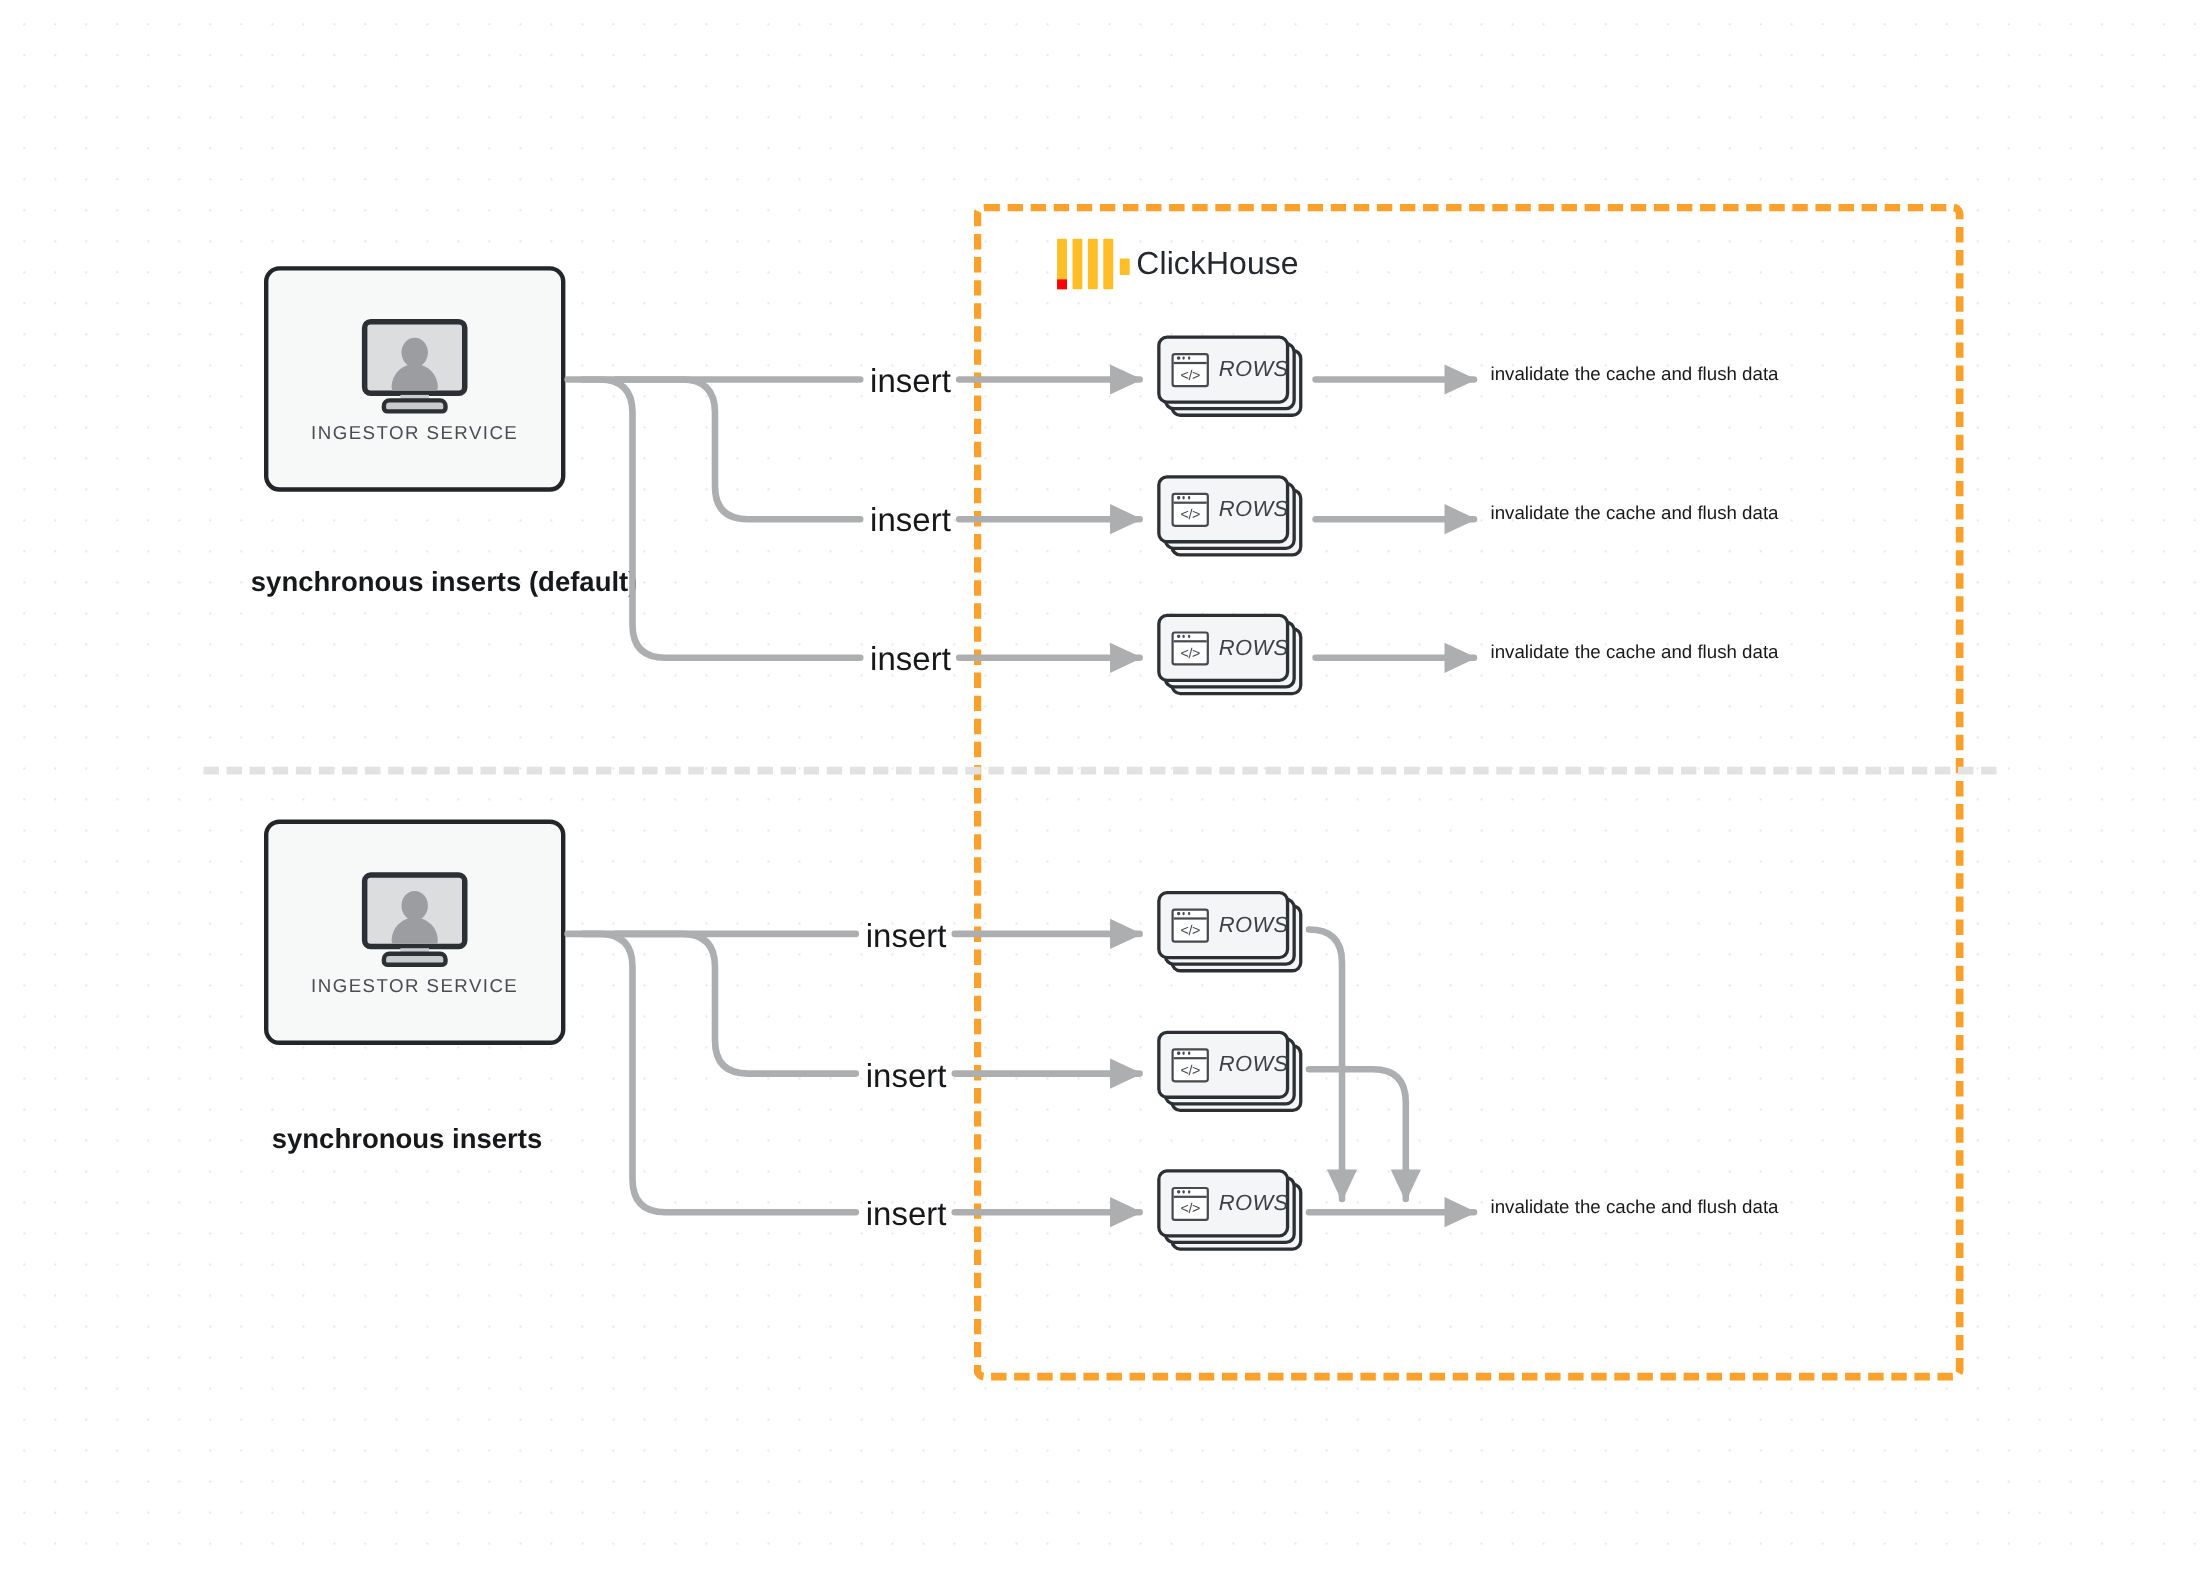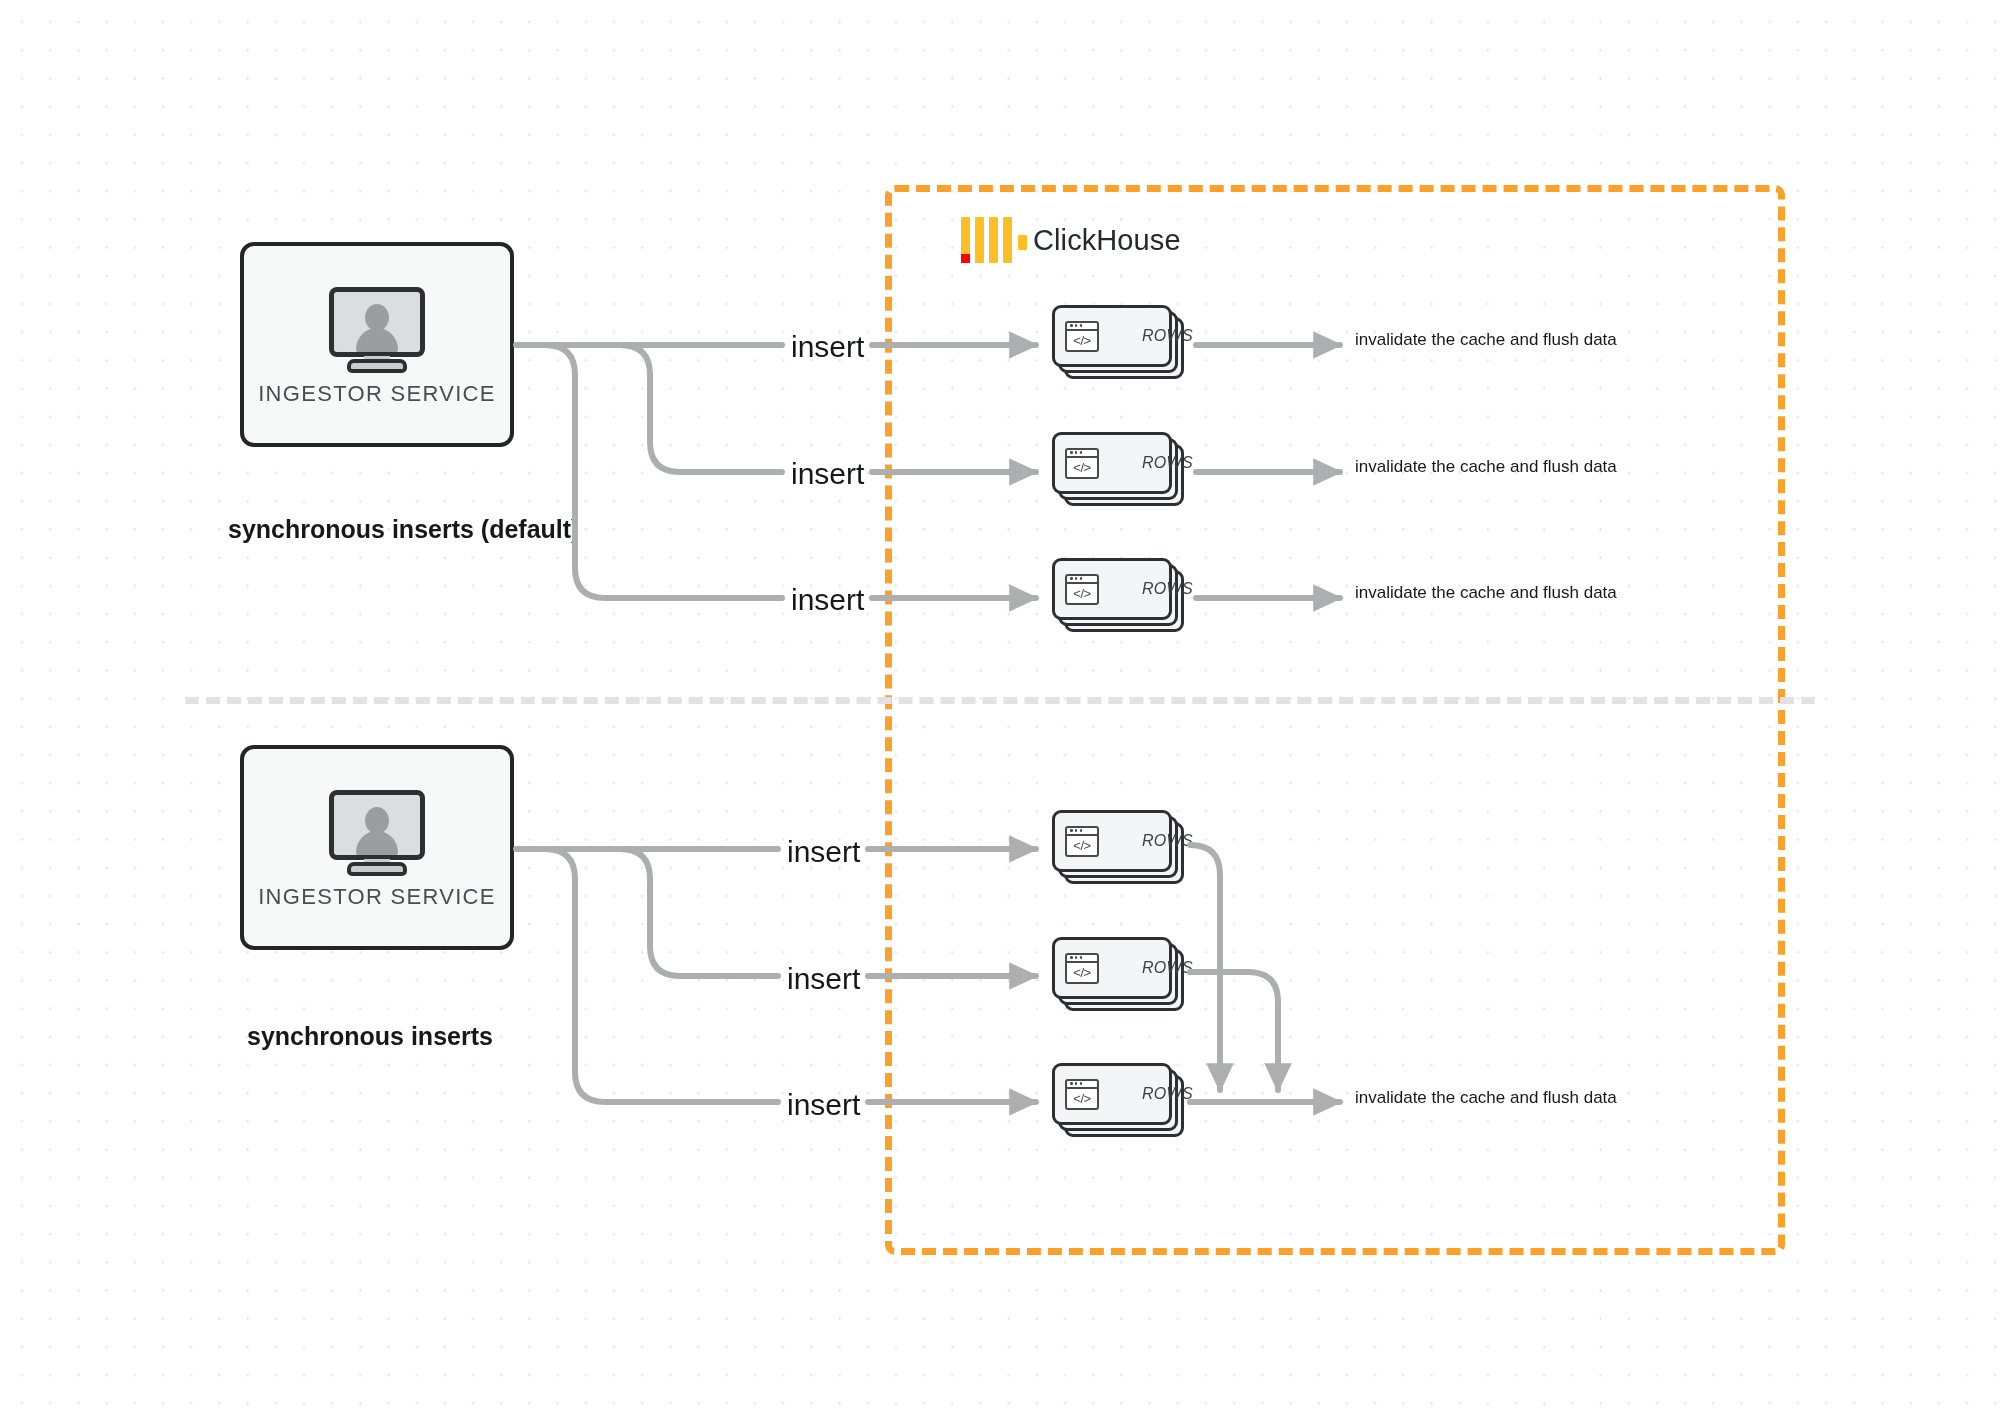--- a/index.html
+++ b/index.html
@@ -141,21 +141,21 @@
     left: 50%;
     transform: translateX(-50%);
     bottom: 0;
     width: 60px; height: 14px;
     background: #c9cbcd;
     border: 4px solid #2c2f33;
     border-radius: 7px 7px 5px 5px;
   }
   .ingestor-label {
     margin-top: 8px;
-    font-size: 22px;
+    font-size: 17px;
     color: #4a4d51;
     letter-spacing: 1.3px;
     white-space: nowrap;
   }
 
   
   .section-caption {
     position: absolute;
     font-size: 25px;
     font-weight: bold;
@@ -222,26 +222,25 @@
     width: 100%; height: calc(100% - 8px);
     display: flex;
     align-items: center;
     justify-content: center;
     font-size: 13px;
     color: #46494d;
     font-family: "Liberation Sans", sans-serif;
     letter-spacing: -0.4px;
   }
   .rows-text {
-    font-size: 16px;
+    font-size: 20px;
     font-style: italic;
     color: #3c3f43;
     letter-spacing: 0.3px;
     white-space: nowrap;
-    margin-left: 34px;
   }
 
   
   .edge-label {
     position: absolute;
     font-size: 25px;
     color: #1d1f22;
     white-space: nowrap;
     background: transparent;
   }

